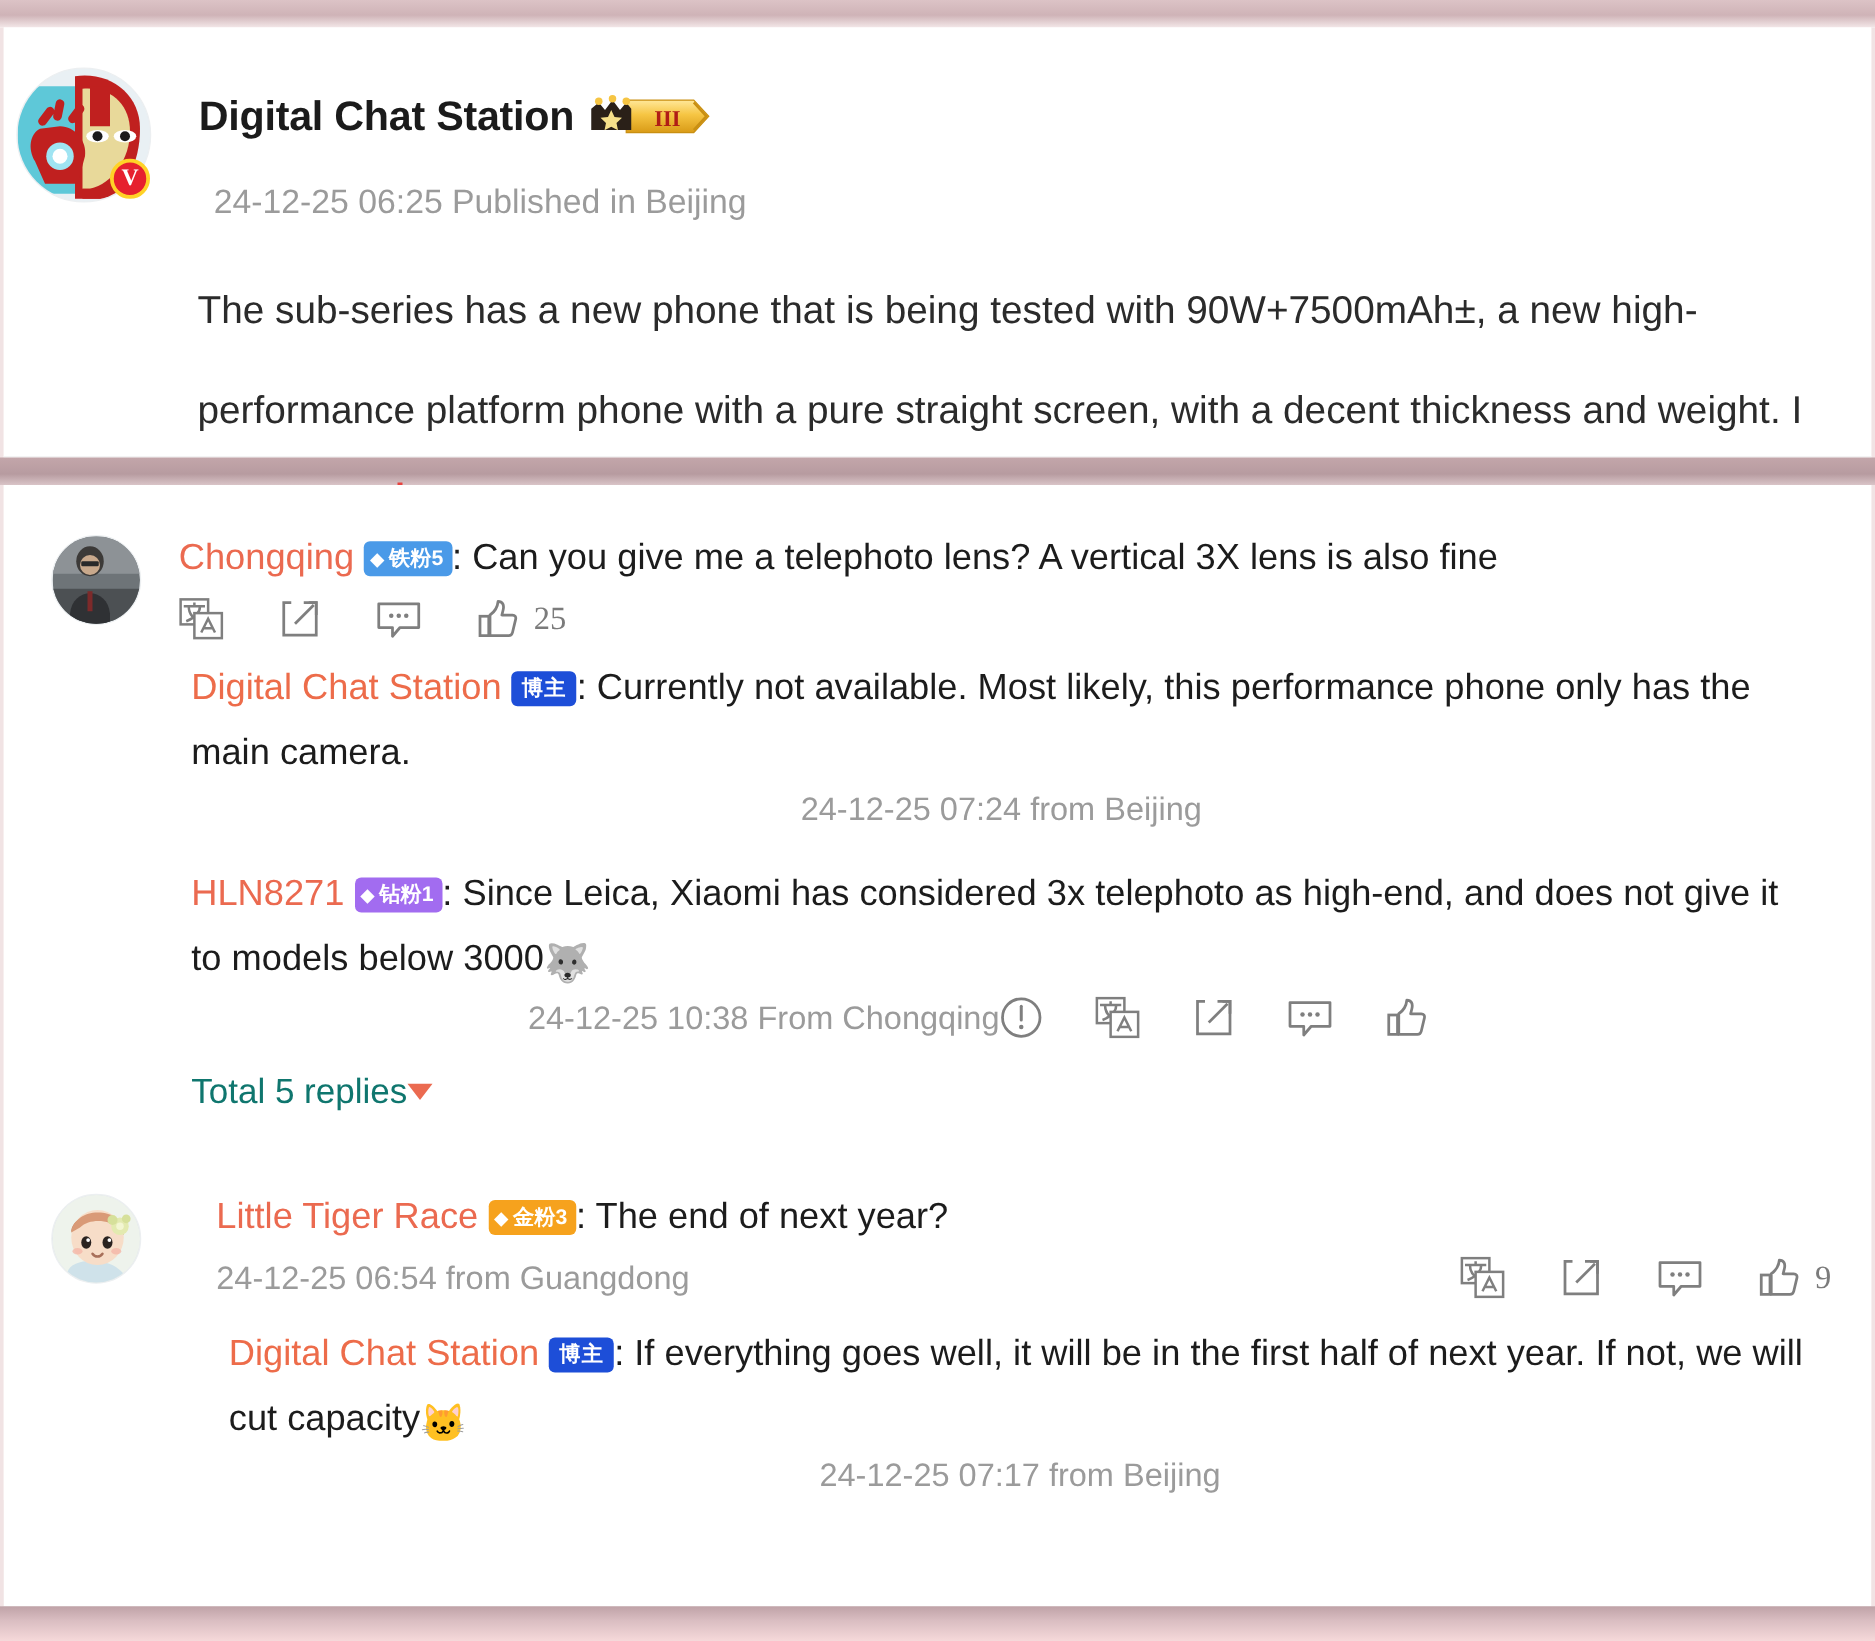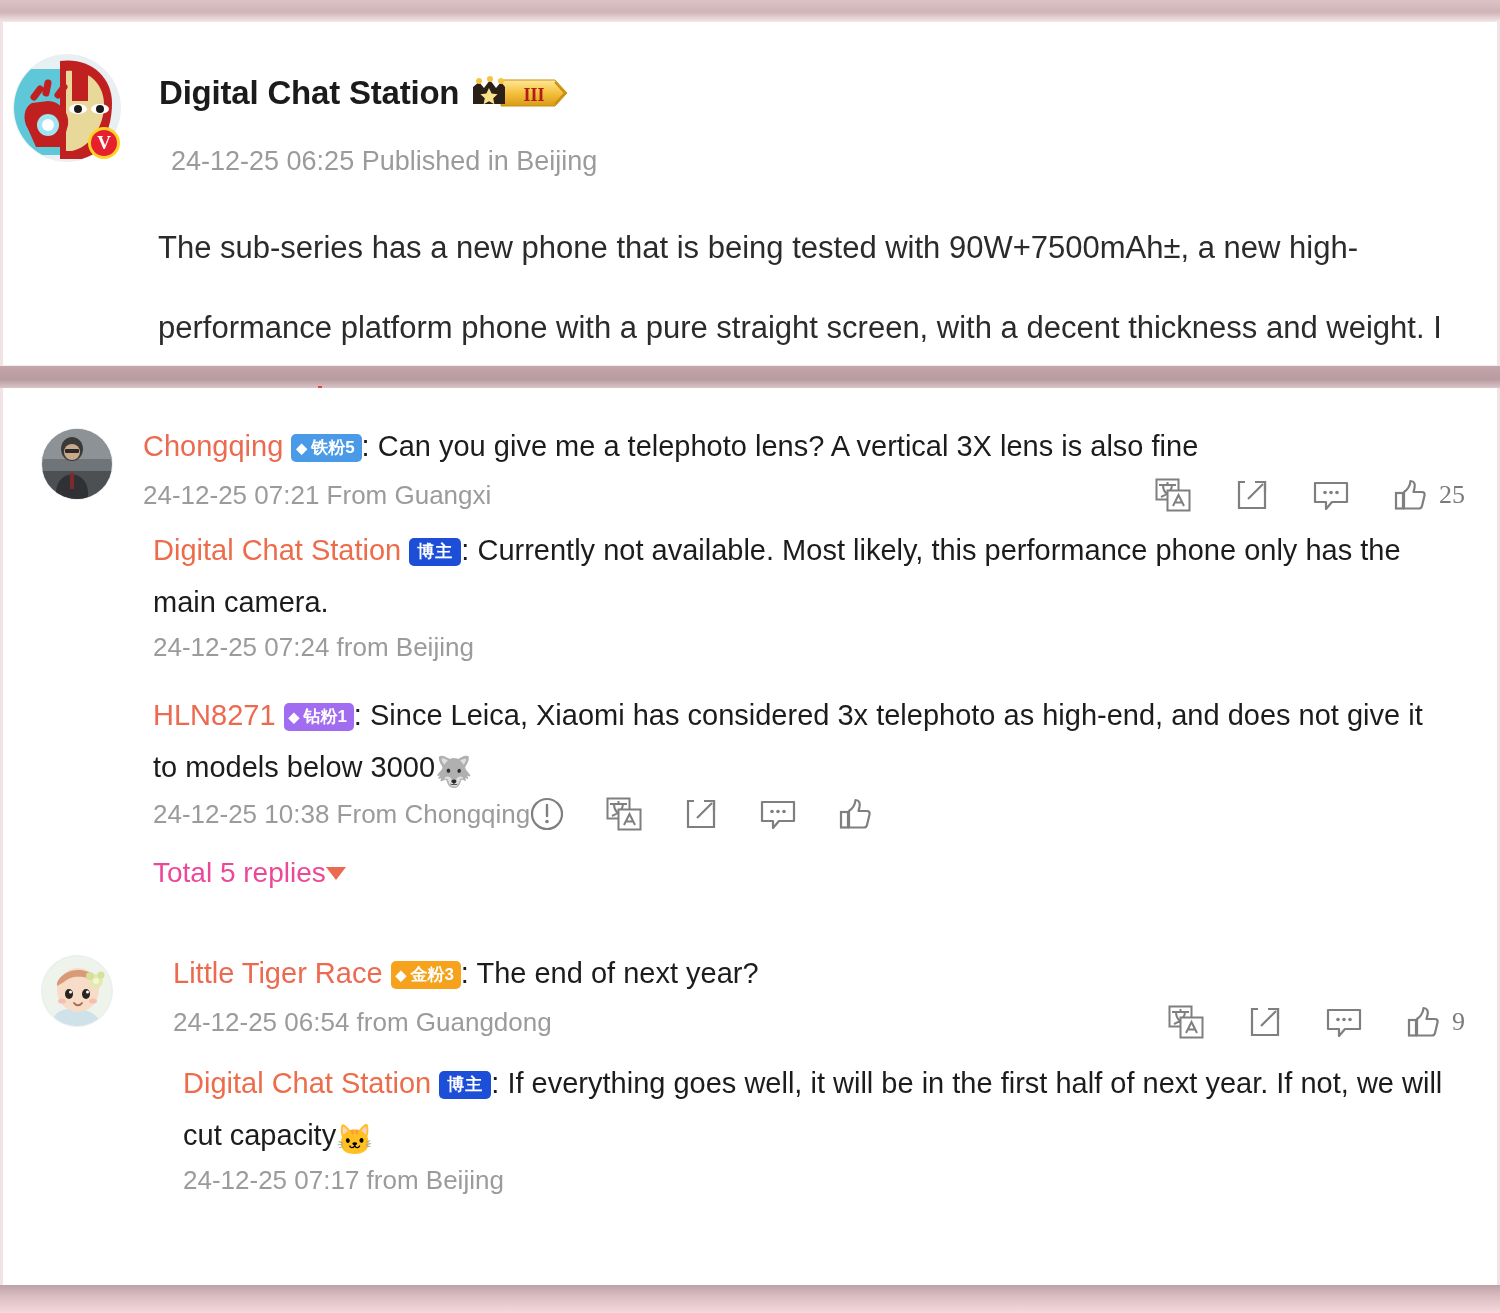--- a/index.html
+++ b/index.html
@@ -187,26 +187,26 @@
   .replies {
     padding-left: 150px;
     padding-right: 24px;
     padding-top: 12px;
   }
   .reply { padding-bottom: 4px; }
   .reply .c-line { line-height: 52px; }
   .reply-time-row {
     display: flex;
     align-items: center;
-    justify-content: flex-start;
+    justify-content: center;
     padding-top: 4px;
   }
 
   .total-replies {
-    color: #ec4899;
+    color: #0f766e;
     font-size: 28px;
     display: inline-flex;
     align-items: center;
     padding-top: 22px;
     cursor: pointer;
   }
   .caret {
     width: 0; height: 0;
     border-left: 10px solid transparent;
     border-right: 10px solid transparent;
@@ -328,21 +328,20 @@
       </div>
       <div class="c-main">
         <div class="c-line">
           <span class="c-user">Chongqing</span>
           <span class="fan fan-iron">
               <span class="gem">◆</span>
               <span>铁粉5</span>
             </span><span>: </span><span>Can you give me a telephoto lens? A vertical 3X lens is also fine</span>
         </div>
         <div class="c-time-row">
-          <span class="c-time">24-12-25 07:21 From Guangxi</span>
           <span class="actions">
             <span class="act">
               <svg width="36" height="34" viewBox="0 0 36 34">
                 <rect x="1.5" y="1.5" width="22" height="20" fill="none" stroke="#7f7f7f" stroke-width="2"></rect>
                 <path d="M4 7 L21 7 M12.5 4 L12.5 7 M8 7 C 8 15, 14 18, 19 19 M17 7 C 17 14, 11 17, 6 19" stroke="#7f7f7f" stroke-width="2" fill="none"></path>
                 <rect x="12.5" y="12.5" width="22" height="20" fill="#ffffff" stroke="#7f7f7f" stroke-width="2"></rect>
                 <path d="M18 28 L23.5 17 L29 28 M20 24.5 L27 24.5" stroke="#7f7f7f" stroke-width="2" fill="none"></path>
               </svg>
             </span>
             <span class="act">

